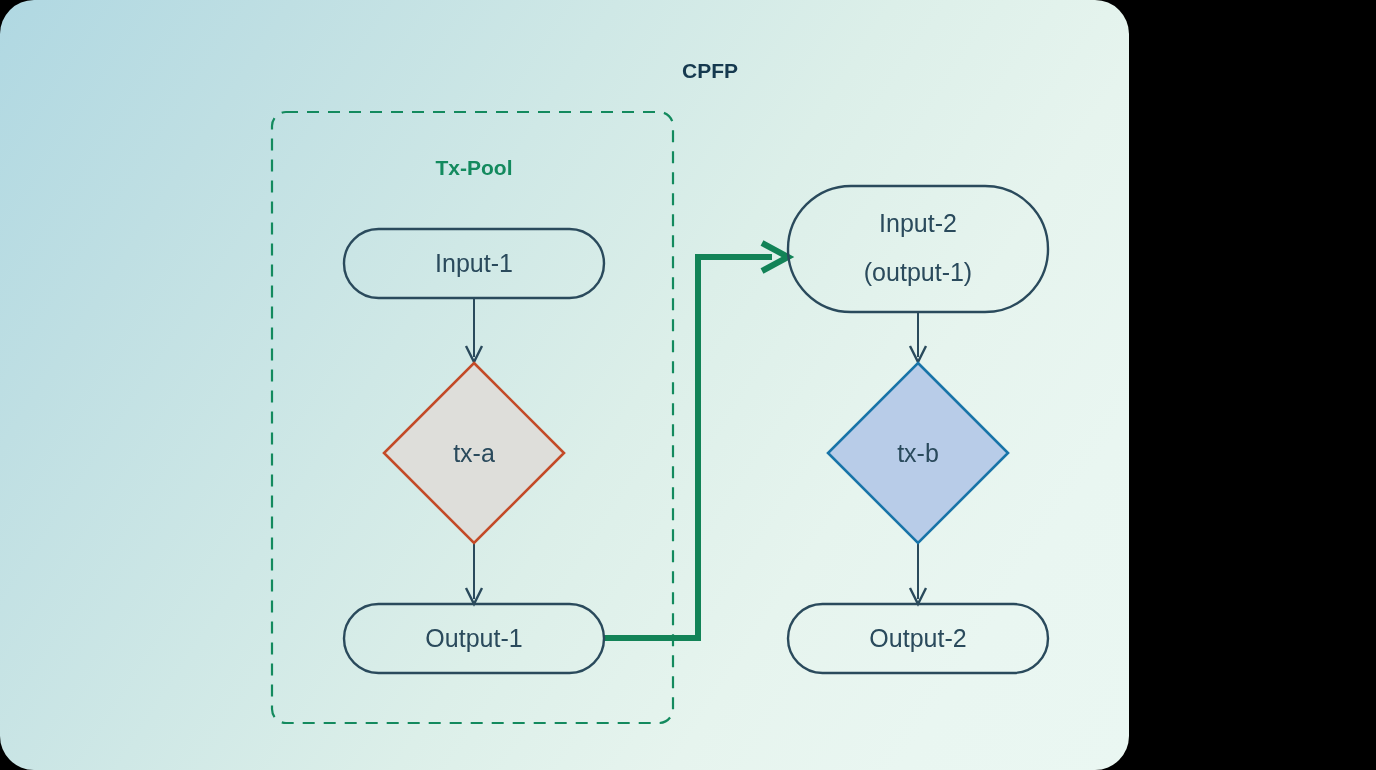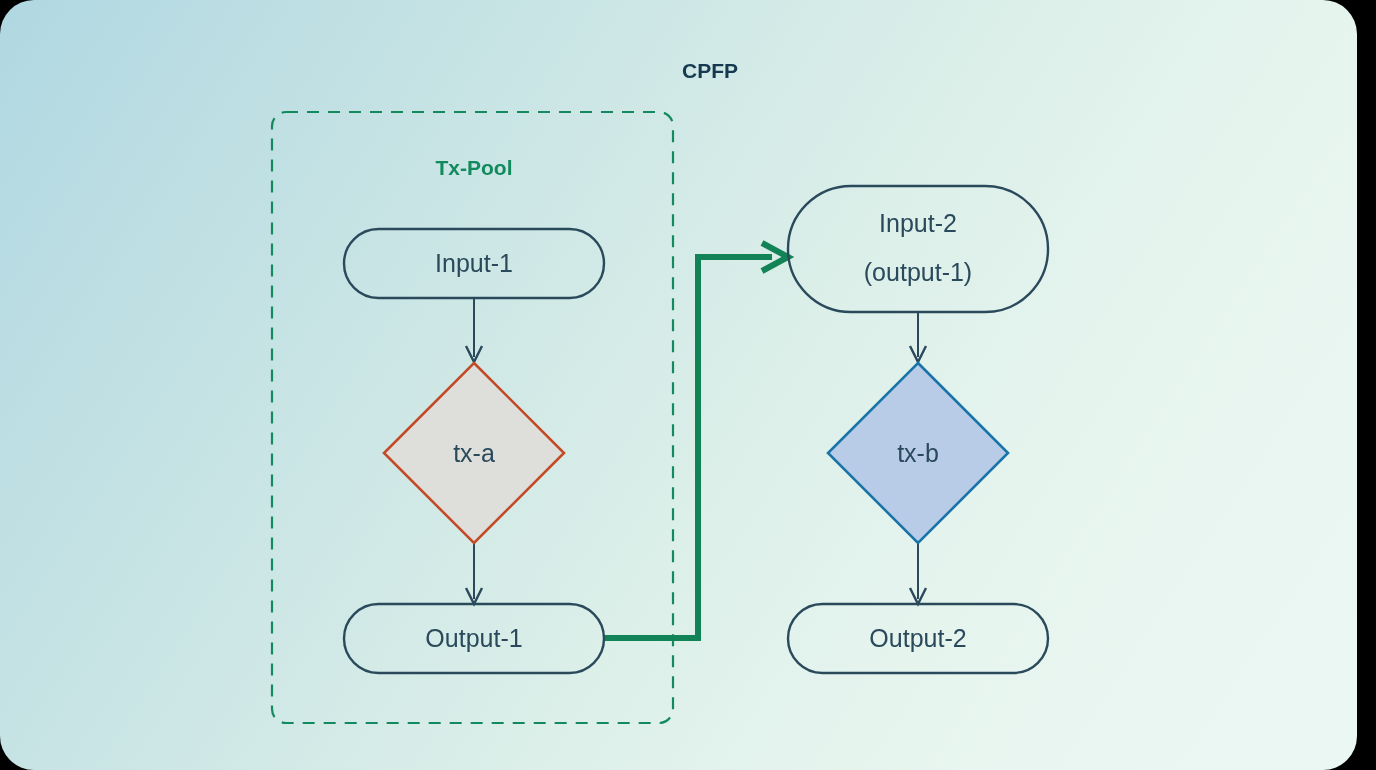--- a/index.html
+++ b/index.html
@@ -8,21 +8,21 @@
     background: #000000;
   }
   body {
     width: 1376px;
     height: 770px;
     overflow: hidden;
     font-family: "Liberation Sans", "DejaVu Sans", sans-serif;
   }
   #canvas {
     position: relative;
-    width: 1357px;
+    width: 1129px;
     height: 770px;
     border-radius: 34px;
     overflow: hidden;
     background: linear-gradient(123deg, #b0d8e2 0%, #bfdfe3 18%, #cfe8e6 38%, #dcefe9 55%, #e6f4ee 72%, #e9f6f1 86%, #eaf7f2 100%);
   }
   #diagram-svg {
     position: absolute;
     left: 0;
     top: 0;
     width: 1376px;

